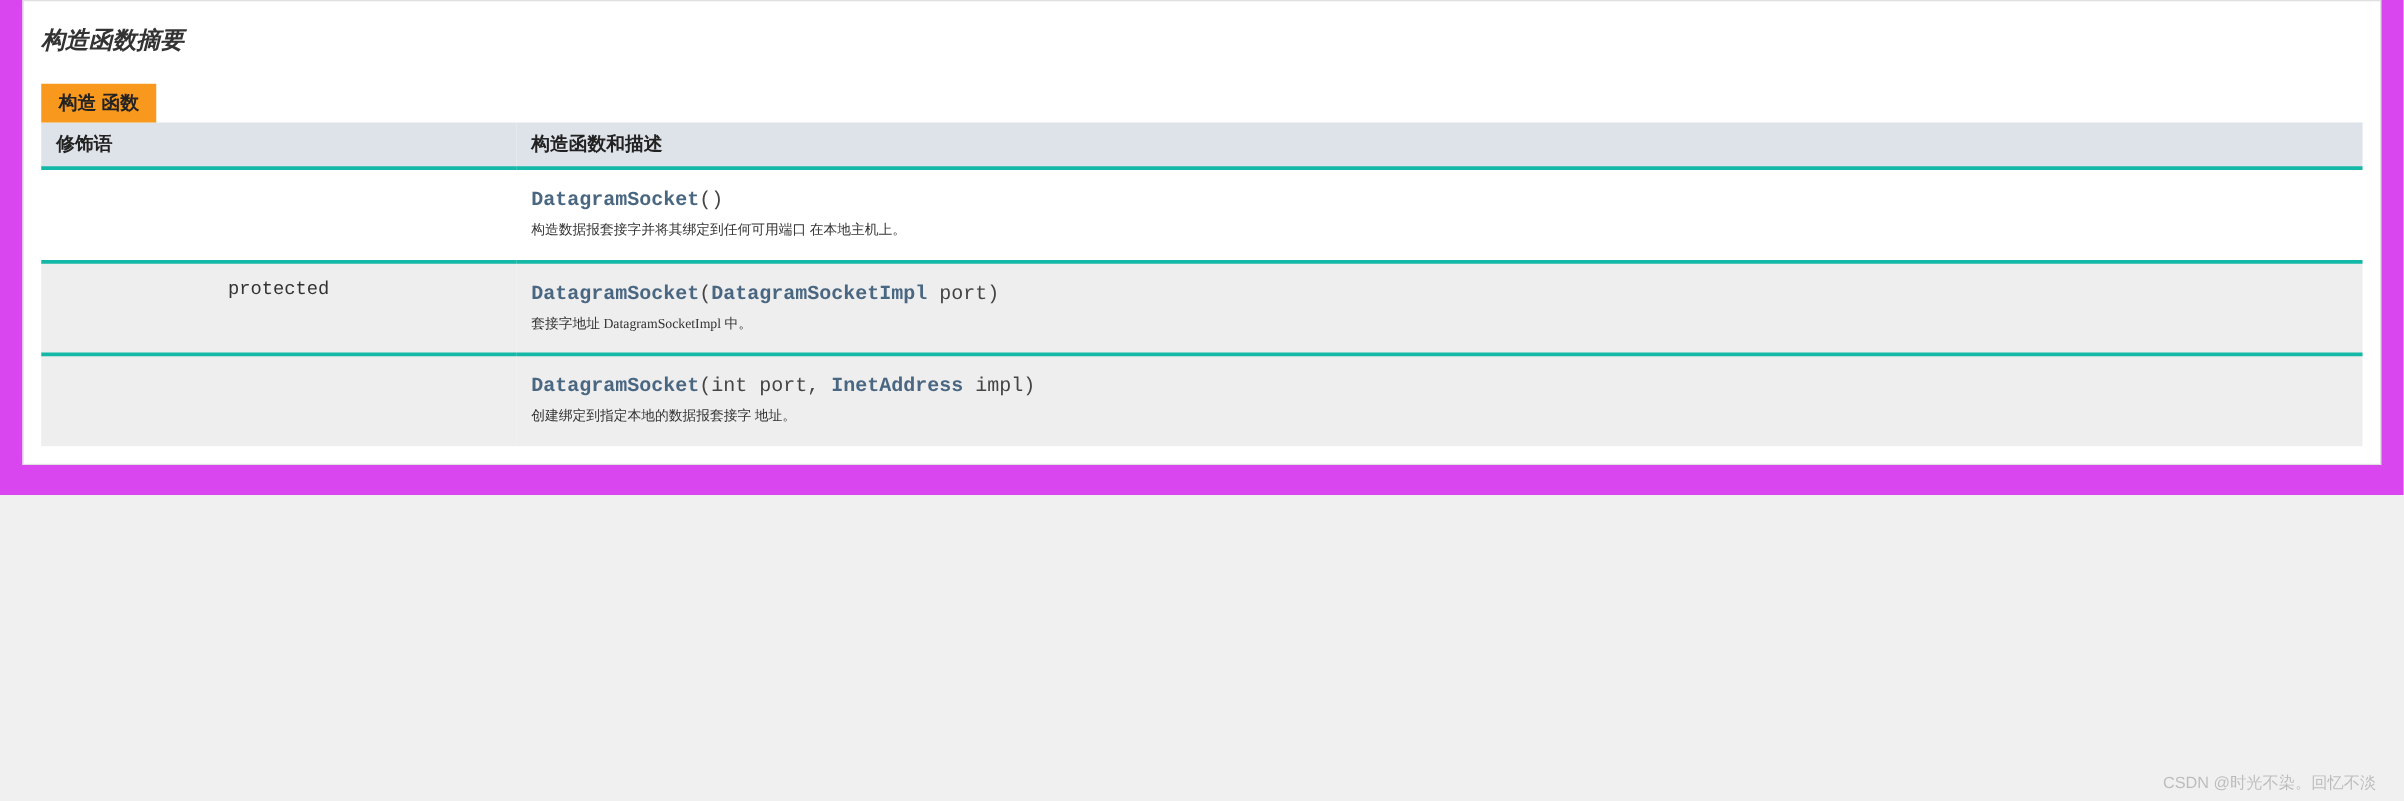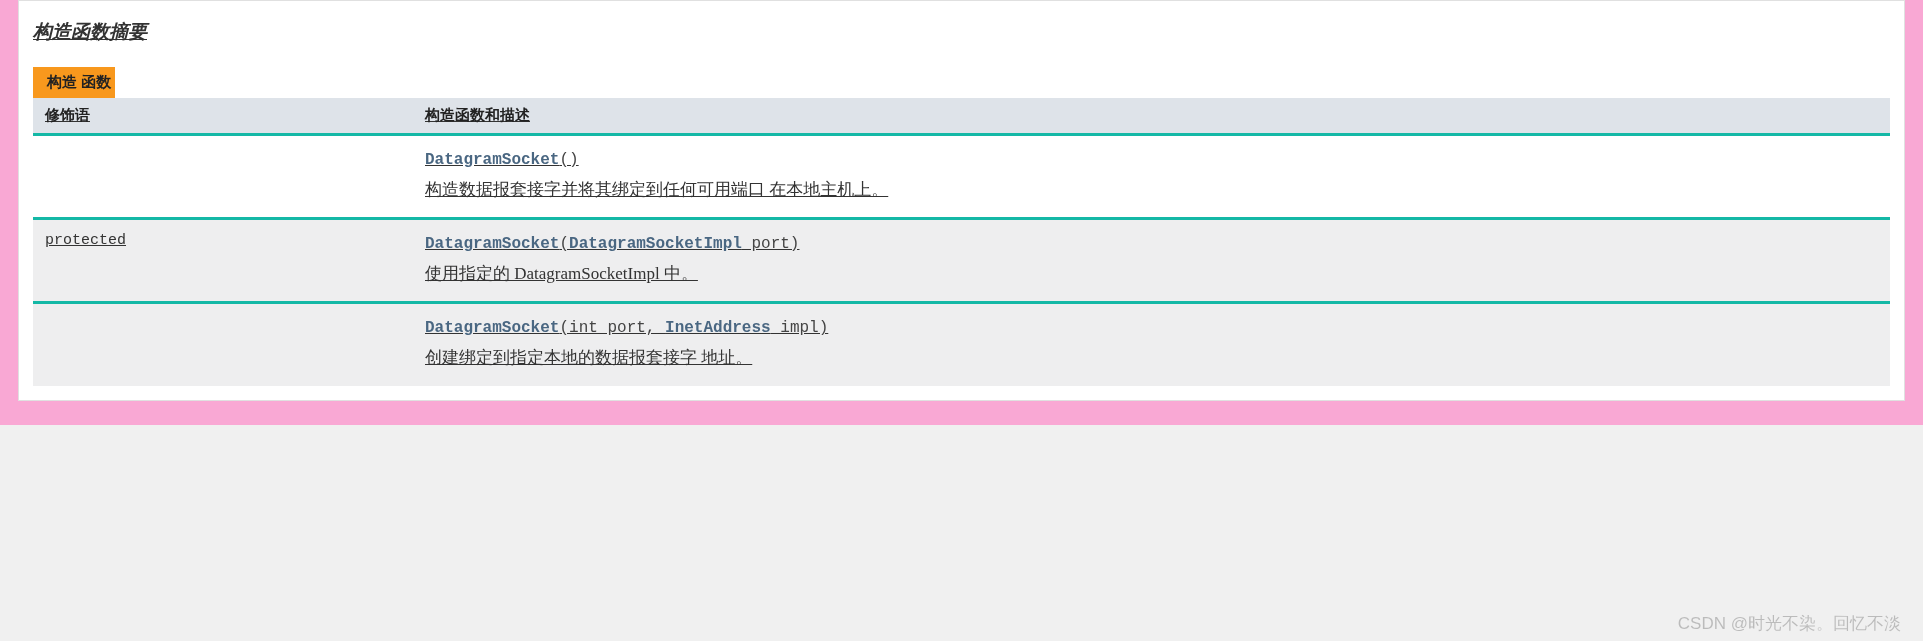--- a/index.html
+++ b/index.html
@@ -5,42 +5,41 @@
   * { box-sizing: border-box; }
   body {
     margin: 0;
     padding: 0;
     background: #f0f0f0;
     font-family: "Microsoft YaHei", SimSun, Arial, sans-serif;
     color: #333;
   }
   .outer {
     padding: 0 18px 24px 18px;
-    background: #f9a8d4;
-    text-decoration: underline;
+    background: #d946ef;
   }
   .panel {
     background: #fff;
     border: 1px solid #e0e0e0;
     padding: 18px 0 0 0;
   }
   .section-title {
     font-size: 19px;
     font-weight: bold;
     font-style: italic;
     color: #333;
     margin: 0 0 22px 14px;
   }
   .tab {
     display: inline-block;
     background: #f8981d;
     color: #222;
     font-size: 15px;
     font-weight: bold;
-    padding: 6px 4px 6px 14px;
+    padding: 6px 14px 6px 14px;
     margin-left: 14px;
   }
   table.summary {
     width: calc(100% - 28px);
     border-collapse: collapse;
     margin: 0 14px 14px 14px;
     background: #fff;
   }
   table.summary thead th {
     background: #dee3e9;
@@ -58,49 +57,50 @@
     border-top: 3px solid #14b8a6;
   }
   table.summary tbody tr.alt td {
     background: #eeeeef;
   }
   .col-mod {
     width: 380px;
     font-family: Consolas, "Courier New", monospace;
     font-size: 15px;
     color: #333;
+    text-align: center;
   }
   .sig {
     font-family: Consolas, "Courier New", monospace;
     font-size: 16px;
     color: #444;
     line-height: 1.5;
   }
   .sig .type-link {
     color: #4a6782;
     font-weight: bold;
     cursor: pointer;
   }
   .sig .paren,
   .sig .kw,
   .sig .ident {
     color: #444;
   }
   .desc {
     margin-top: 4px;
-    font-size: 17px;
+    font-size: 11px;
     color: #333;
     font-family: SimSun, "Microsoft YaHei", serif;
     line-height: 1.6;
   }
   .watermark {
     position: fixed;
     right: 22px;
     bottom: 6px;
-    font-size: 17px;
+    font-size: 13px;
     color: rgba(0,0,0,0.22);
     font-family: "Microsoft YaHei", Arial, sans-serif;
     pointer-events: none;
   }
 </style>
 </head>
 <body>
 
 <div class="outer">
   <div class="panel">
@@ -118,21 +118,21 @@
             <td class="col-mod"></td>
             <td>
               <div class="sig"><span class="type-link">DatagramSocket</span><span class="paren">()</span></div>
               <div class="desc">构造数据报套接字并将其绑定到任何可用端口 在本地主机上。</div>
             </td>
           </tr>
           <tr class="alt">
             <td class="col-mod">protected </td>
             <td>
               <div class="sig"><span class="type-link">DatagramSocket</span><span class="paren">(</span><span class="type-link">DatagramSocketImpl</span><span class="paren"> port)</span></div>
-              <div class="desc">使用指定的 DatagramSocketImpl 中。</div>
+              <div class="desc">套接字地址 DatagramSocketImpl 中。</div>
             </td>
           </tr>
           <tr class="alt">
             <td class="col-mod"></td>
             <td>
               <div class="sig"><span class="type-link">DatagramSocket</span><span class="paren">(int port, </span><span class="type-link">InetAddress</span><span class="paren"> impl)</span></div>
               <div class="desc">创建绑定到指定本地的数据报套接字 地址。</div>
             </td>
           </tr>
         </tbody>

